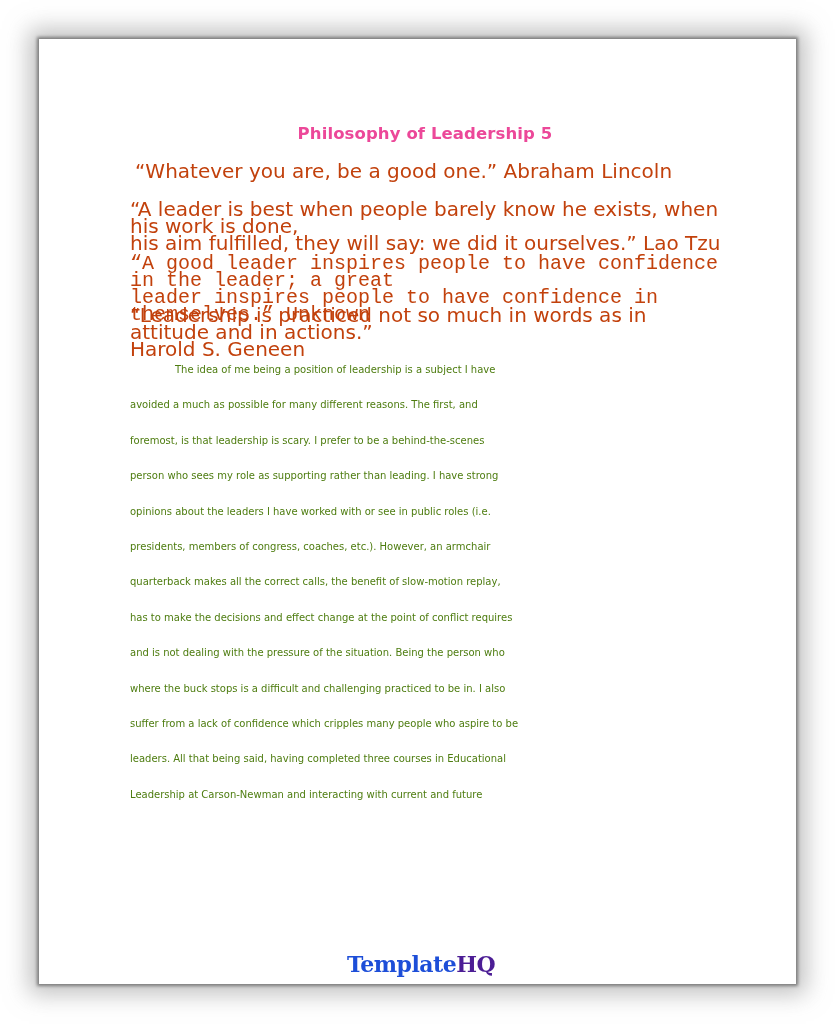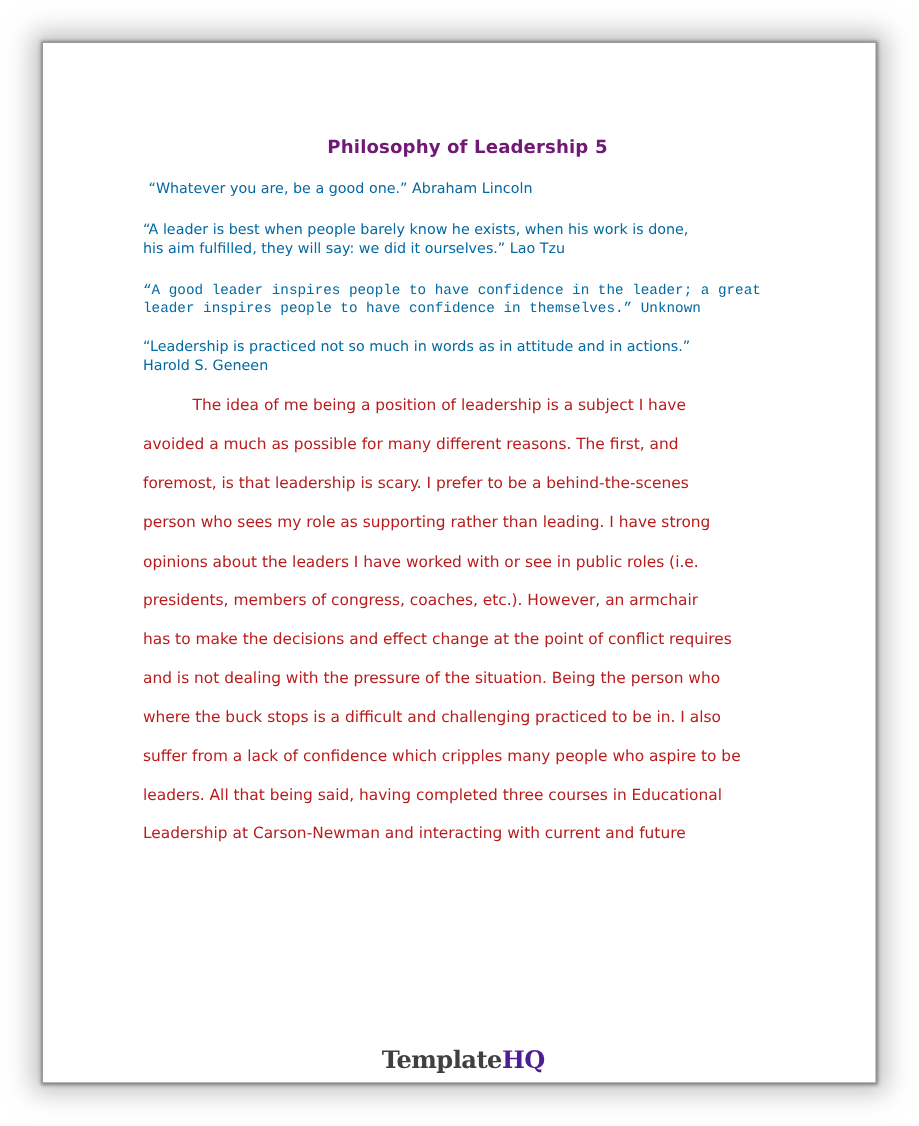--- a/index.html
+++ b/index.html
@@ -31,60 +31,60 @@
     }
     .title {
       position: absolute;
       left: 0;
       top: 85px;
       width: 590px;
       text-align: center;
       font-family: "DejaVu Sans", sans-serif;
       font-weight: bold;
       font-size: 16.5px;
-      color: #701a75;
+      color: #ec4899;
       letter-spacing: 0.1px;
     }
     .quote {
       position: absolute;
       left: 0;
       width: 600px;
-      font-size: 13px;
+      font-size: 20px;
       line-height: 17px;
-      color: #0369a1;
+      color: #c2410c;
     }
     .q0 { top: 124px; left: 5px; }
     .q1 { top: 162px; }
     .q2 { top: 216px; font-family: Liberation Mono, monospace; }
     .q3 { top: 268px; }
     .body-para {
       position: absolute;
       left: 0;
       top: 322px;
       width: 600px;
     }
     .body-line {
       display: block;
       height: 35.4px;
-      font-size: 14px;
+      font-size: 10px;
       line-height: 17px;
-      color: #b91c1c;
+      color: #4d7c0f;
       white-space: nowrap;
     }
     .body-line.indent { padding-left: 45px; }
     .logo {
       position: absolute;
       left: 308px;
       top: 912px;
       font-family: "DejaVu Serif", serif;
       font-weight: bold;
       font-size: 22px;
       letter-spacing: -0.5px;
     }
-    .logo .lp1 { color: #404040; }
+    .logo .lp1 { color: #1d4ed8; }
     .logo .lp2 { color: #4c1d95; }
   </style>
 </head>
 <body>
 
 <div class="page">
   <div class="content">
     <div class="title">Philosophy of Leadership 5</div>
 
     <div class="quote q0">
@@ -106,20 +106,21 @@
       <div>Harold S. Geneen</div>
     </div>
 
     <div class="body-para">
       <span class="body-line indent">The idea of me being a position of leadership is a subject I have</span>
       <span class="body-line">avoided a much as possible for many different reasons. The first, and</span>
       <span class="body-line">foremost, is that leadership is scary. I prefer to be a behind-the-scenes</span>
       <span class="body-line">person who sees my role as supporting rather than leading. I have strong</span>
       <span class="body-line">opinions about the leaders I have worked with or see in public roles (i.e.</span>
       <span class="body-line">presidents, members of congress, coaches, etc.). However, an armchair</span>
+      <span class="body-line">quarterback makes all the correct calls, the benefit of slow-motion replay,</span>
       <span class="body-line">has to make the decisions and effect change at the point of conflict requires</span>
       <span class="body-line">and is not dealing with the pressure of the situation. Being the person who</span>
       <span class="body-line">where the buck stops is a difficult and challenging practiced to be in. I also</span>
       <span class="body-line">suffer from a lack of confidence which cripples many people who aspire to be</span>
       <span class="body-line">leaders. All that being said, having completed three courses in Educational</span>
       <span class="body-line">Leadership at Carson-Newman and interacting with current and future</span>
     </div>
   </div>
 
   <div class="logo">

